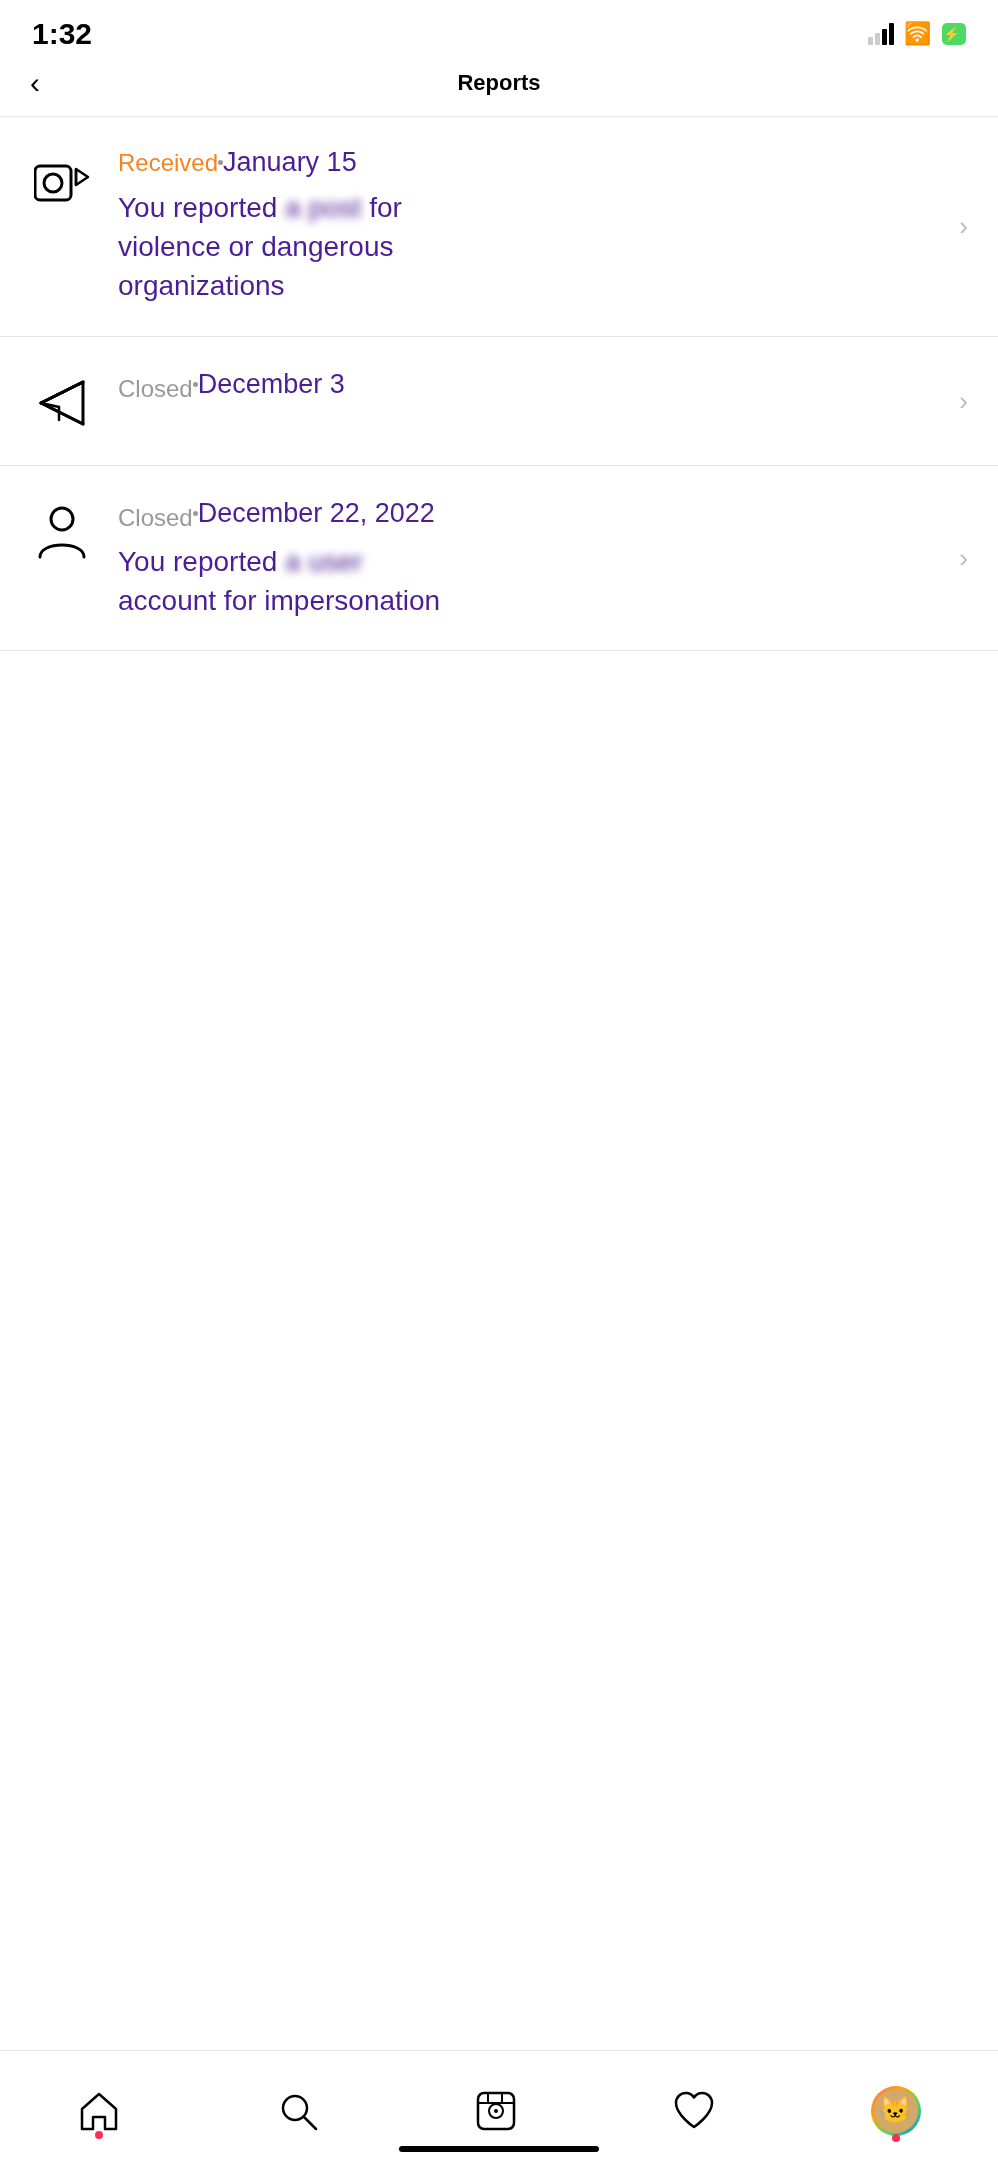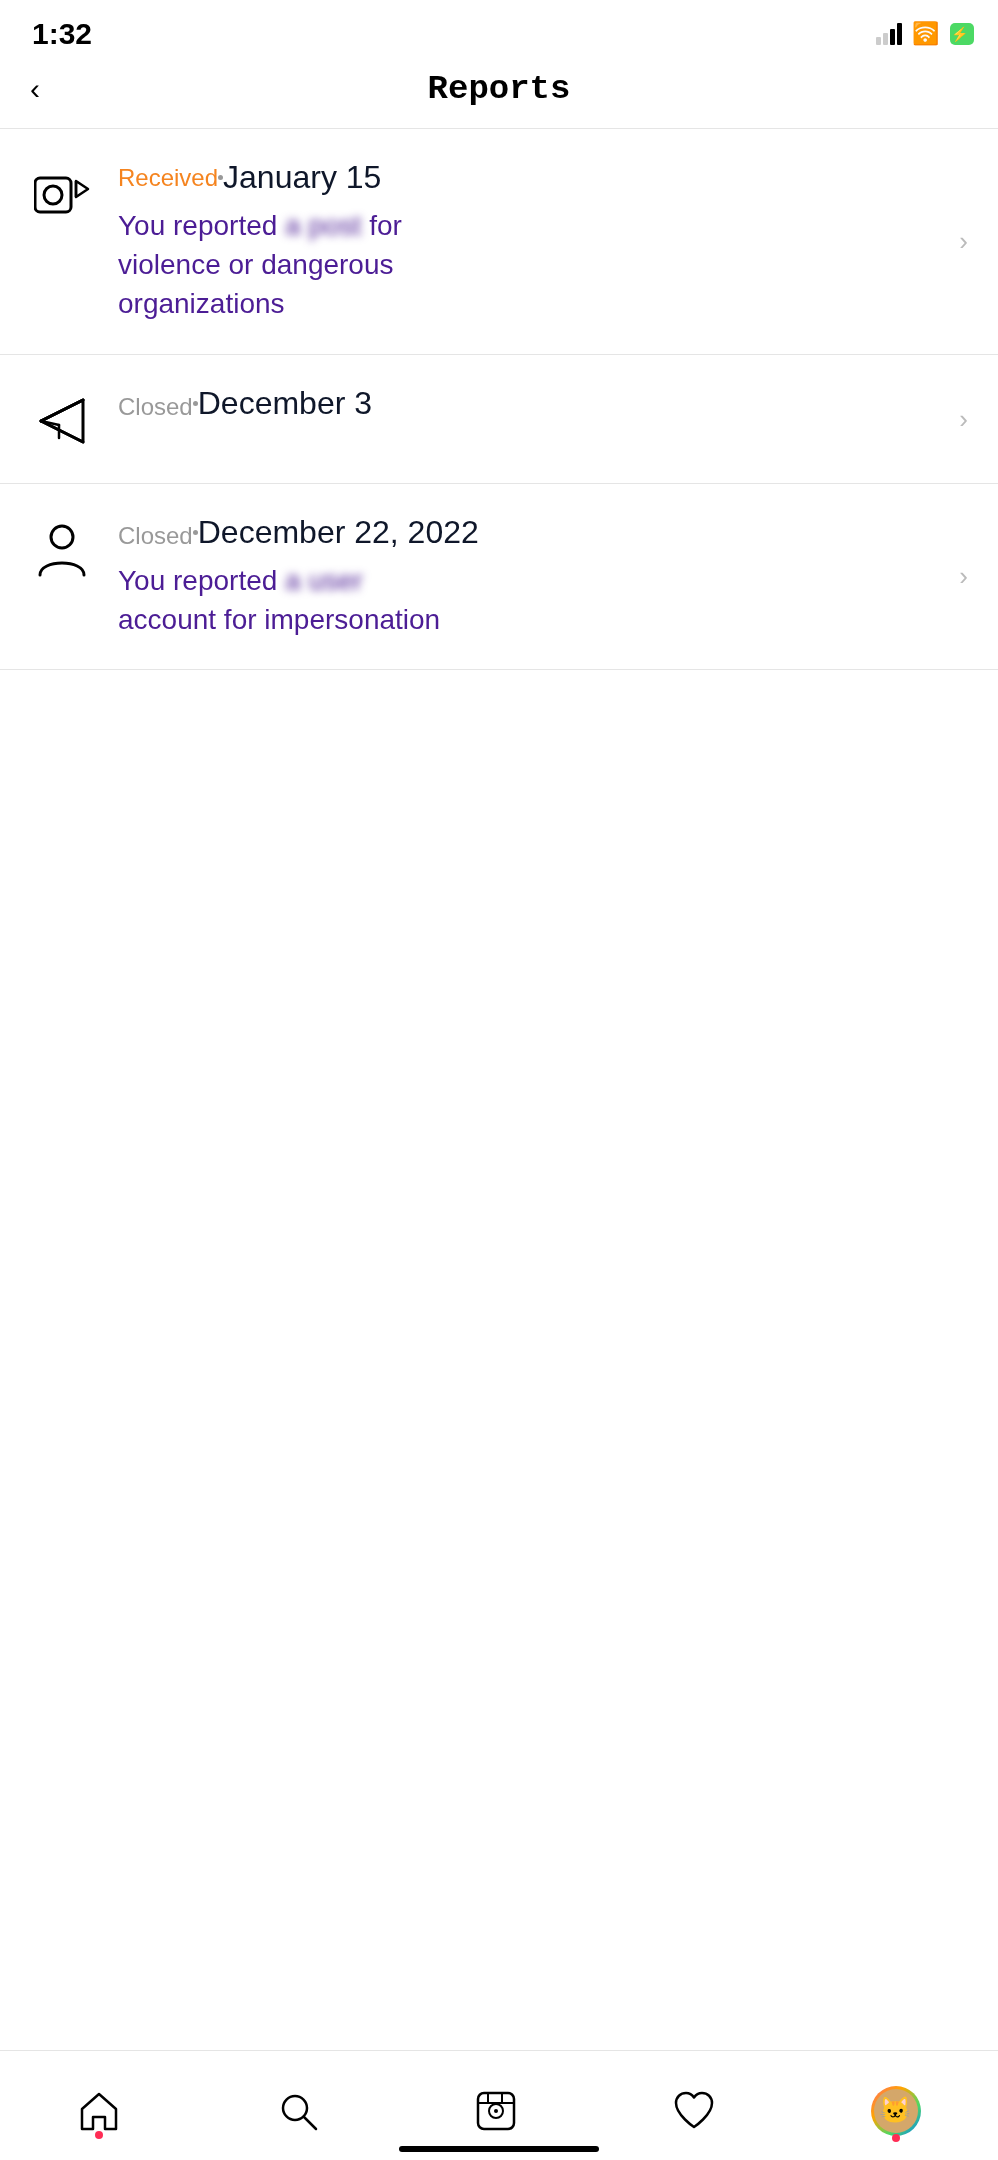--- a/index.html
+++ b/index.html
@@ -12,21 +12,21 @@
       min-height: 2160px;
       position: relative;
       overflow-x: hidden;
     }
 
     
     .status-bar {
       display: flex;
       justify-content: space-between;
       align-items: center;
-      padding: 18px 24px 10px 32px;
+      padding: 18px 32px 10px 32px;
       height: 60px;
     }
     .status-time {
       font-size: 30px;
       font-weight: 600;
       color: #000;
     }
     .status-icons {
       display: flex;
       align-items: center;
@@ -75,24 +75,23 @@
     }
     .back-button {
       position: absolute;
       left: 30px;
       font-size: 30px;
       color: #000;
       cursor: pointer;
       font-weight: 300;
     }
     .page-title {
-      font-size: 34px;
+      font-size: 22px;
       font-weight: 700;
       color: #000;
-      font-family: Liberation Mono, monospace;
     }
 
     
     .reports-list {
       padding: 0;
     }
 
     .report-item {
       display: flex;
       align-items: flex-start;
@@ -139,22 +138,22 @@
 
     .report-dot {
       width: 5px;
       height: 5px;
       border-radius: 50%;
       background: #999;
       display: inline-block;
     }
 
     .report-date {
-      font-size: 32px;
-      color: #0f172a;
+      font-size: 27px;
+      color: #4c1d95;
     }
 
     .report-description {
       font-size: 28px;
       color: #4c1d95;
       line-height: 1.4;
     }
 
     .report-chevron {
       position: absolute;

